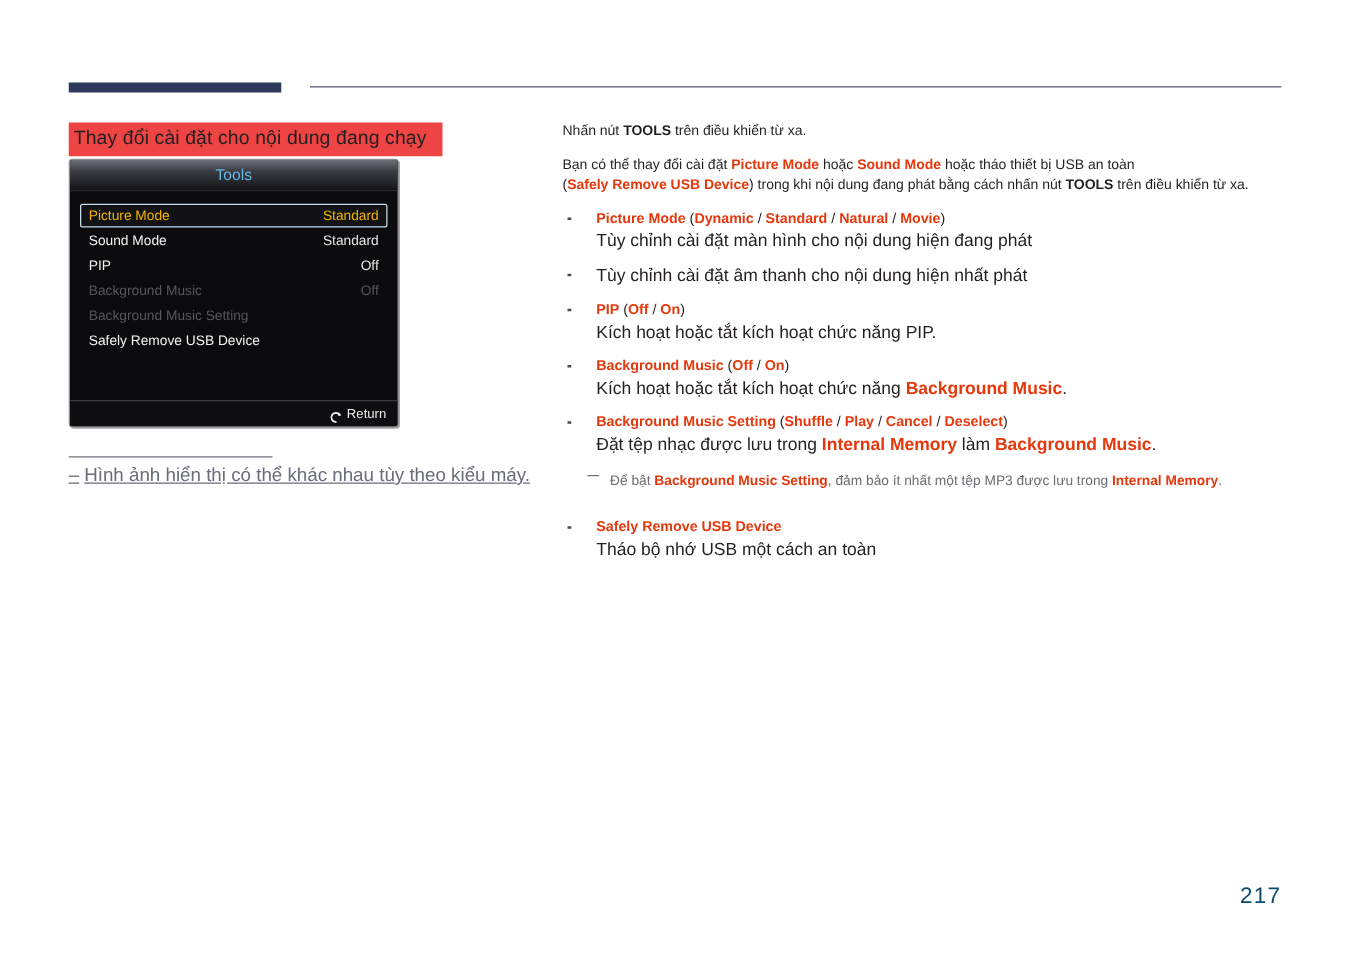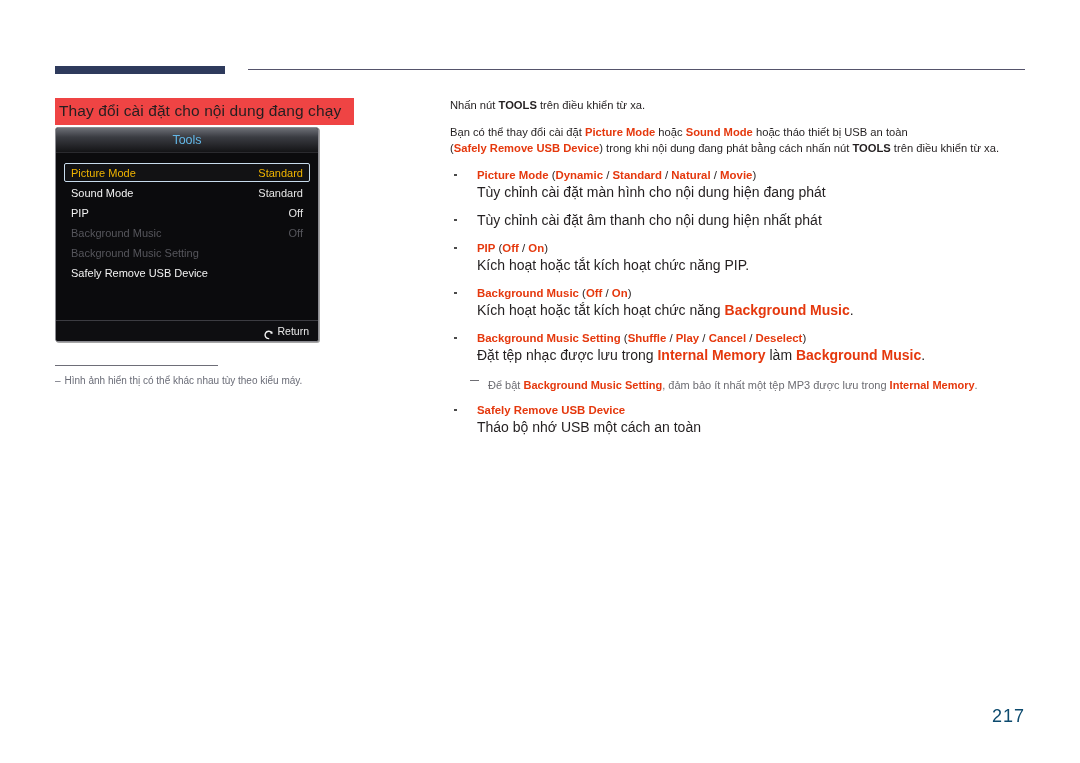--- a/index.html
+++ b/index.html
@@ -153,24 +153,25 @@
     top: 365px;
     width: 163px;
     height: 1px;
     background: #6e6e78;
   }
   #footnote {
     position: absolute;
     left: 55px;
     top: 374px;
     width: 340px;
-    font-size: 10px;
+    font-size: 15px;
     line-height: 14px;
     color: #6a6c77;
     white-space: nowrap;
+    text-decoration: underline;
   }
   #footnote .dash { margin-right: 4px; }
 
   
   #right-col {
     position: absolute;
     left: 450px;
     top: 97px;
     width: 580px;
   }
@@ -204,21 +205,21 @@
     color: #231f20;
   }
   .bullet-desc {
     font-size: 14px;
     line-height: 17px;
     color: #231f20;
   }
   .note-block {
     position: relative;
     padding-left: 38px;
-    margin: 0 0 9px 0;
+    margin: 0 0 21px 0;
   }
   .note-dash {
     position: absolute;
     left: 20px;
     top: 5px;
     width: 9px;
     height: 1.2px;
     background: #6f6f74;
   }
   .note-text {

